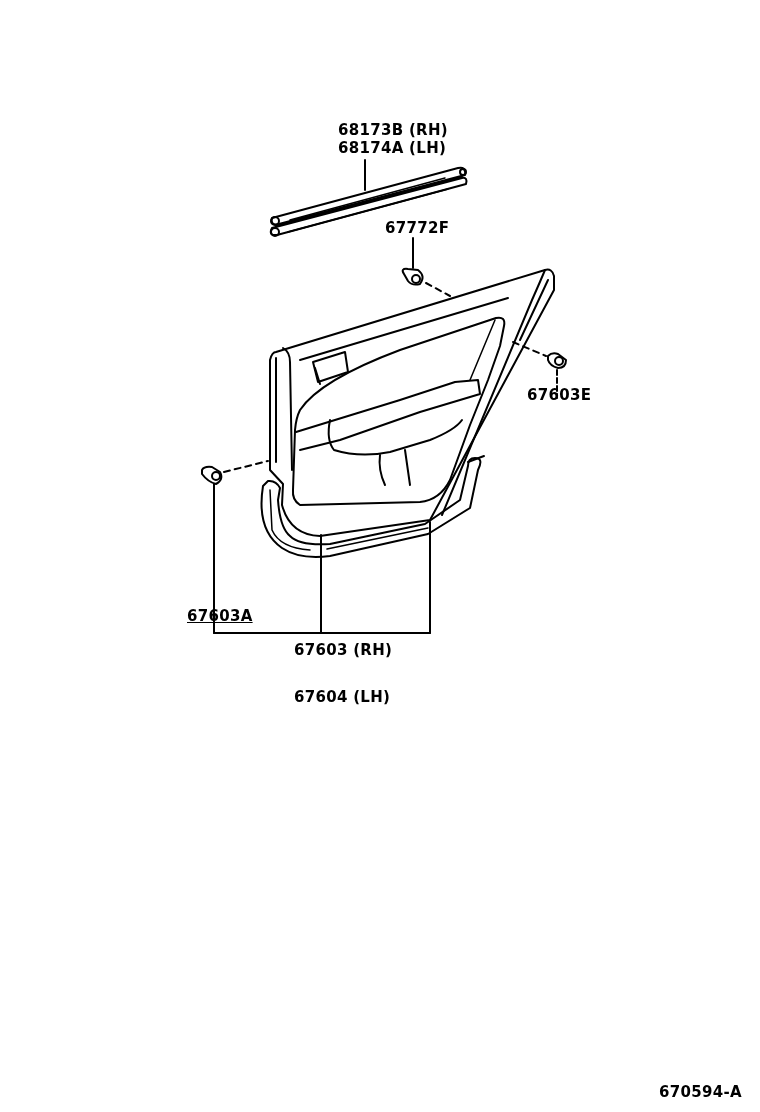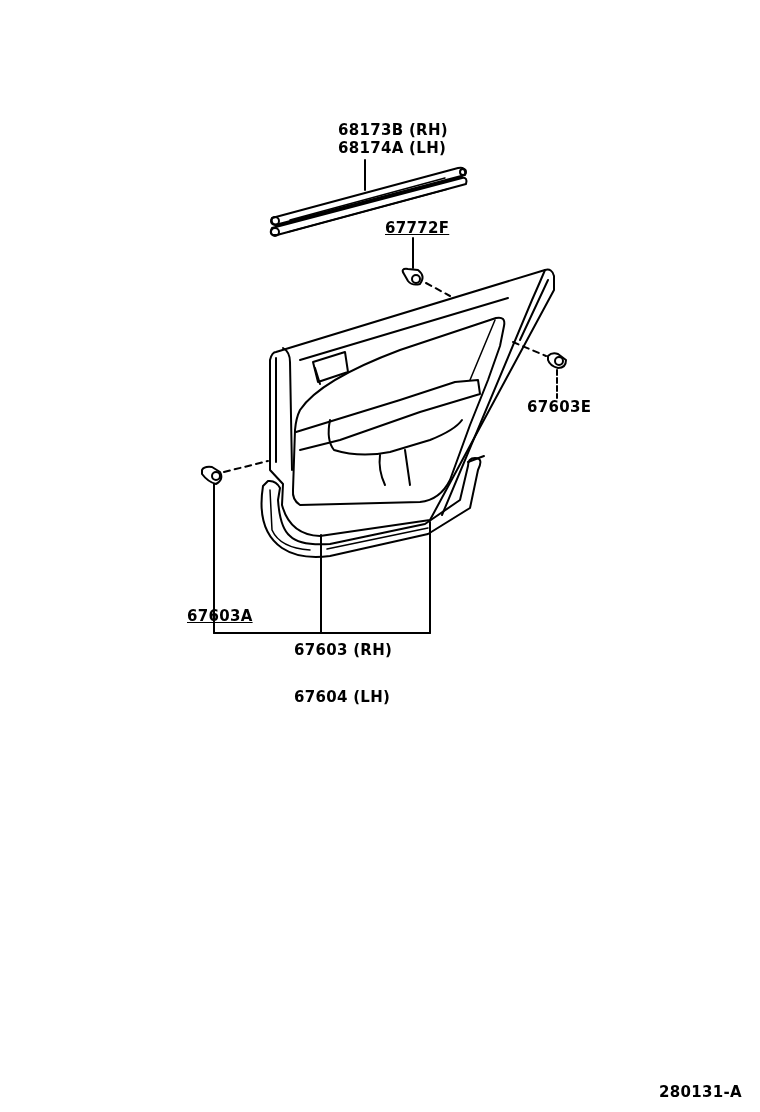--- a/index.html
+++ b/index.html
@@ -75,19 +75,19 @@
       </g>
 
       <line x1="321" y1="535" x2="321" y2="633"></line>
       <line x1="430" y1="522" x2="430" y2="633"></line>
     </g>
   </svg>
 
   
   <div class="lbl" style="left:338px;top:121px;">68173B (RH)</div>
   <div class="lbl" style="left:338px;top:139px;text-align:center;">68174A (LH)</div>
-  <div class="lbl" style="left:385px;top:219px;text-decoration:underline;">67772F</div>
-  <div class="lbl" style="left:527px;top:398px;">67603E</div>
+  <div class="lbl" style="left:385px;top:219px;">67772F</div>
+  <div class="lbl" style="left:527px;top:386px;">67603E</div>
   <div class="lbl" style="left:187px;top:607px;text-decoration:underline;">67603A</div>
   <div class="lbl" style="left:294px;top:641px;text-align:center;">67603 (RH)</div>
   <div class="lbl" style="left:294px;top:688px;">67604 (LH)</div>
-  <div class="lbl" style="left:659px;top:1083px;">280131-A</div>
+  <div class="lbl" style="left:659px;top:1083px;">670594-A</div>
 </div>
 
 </body></html>

